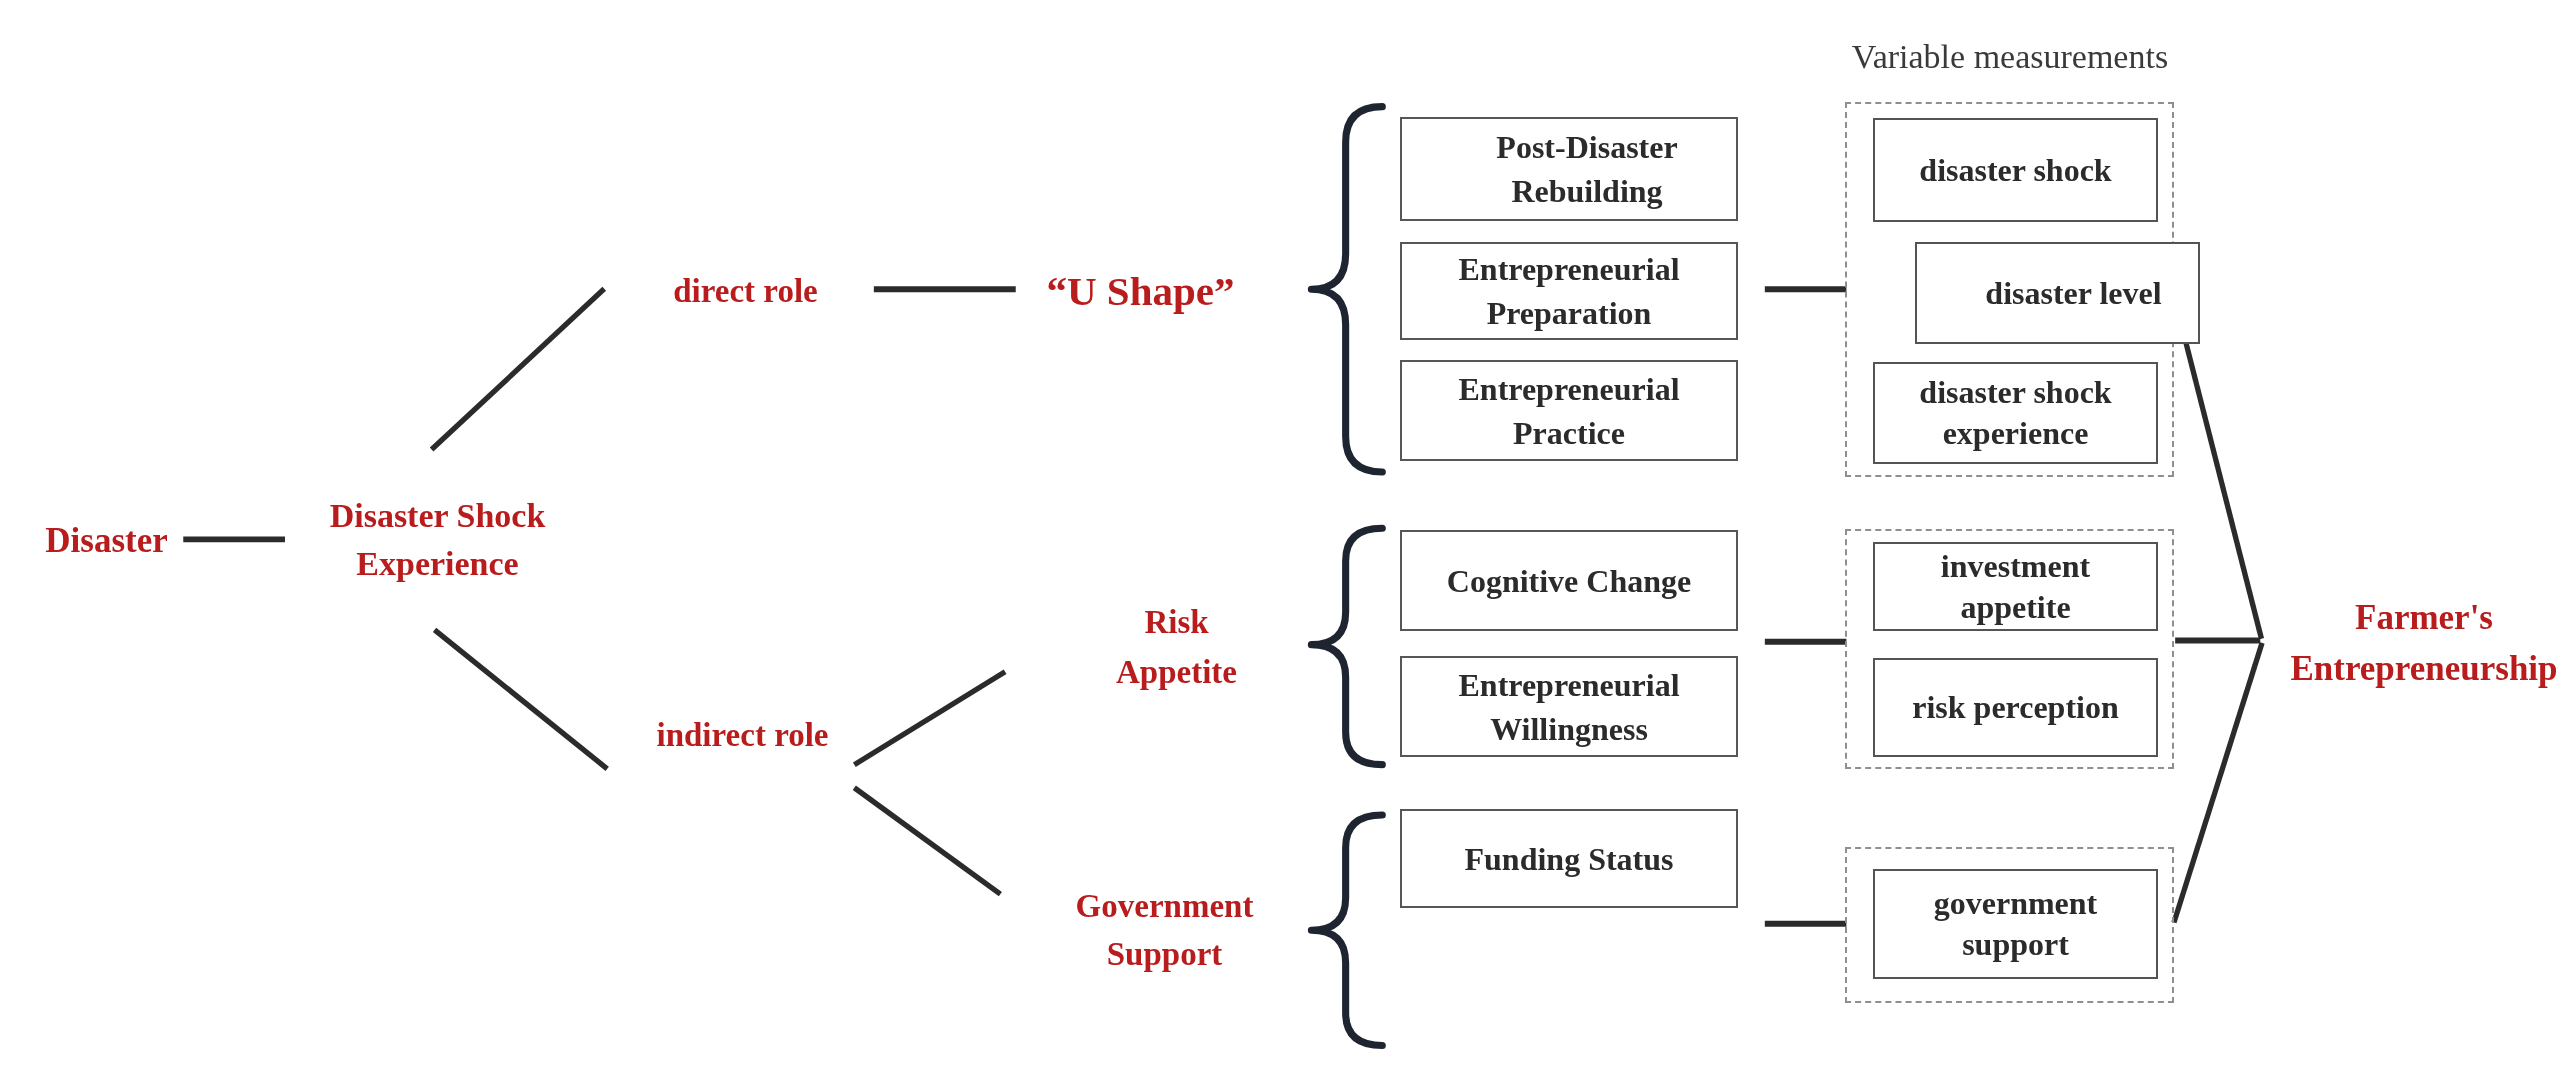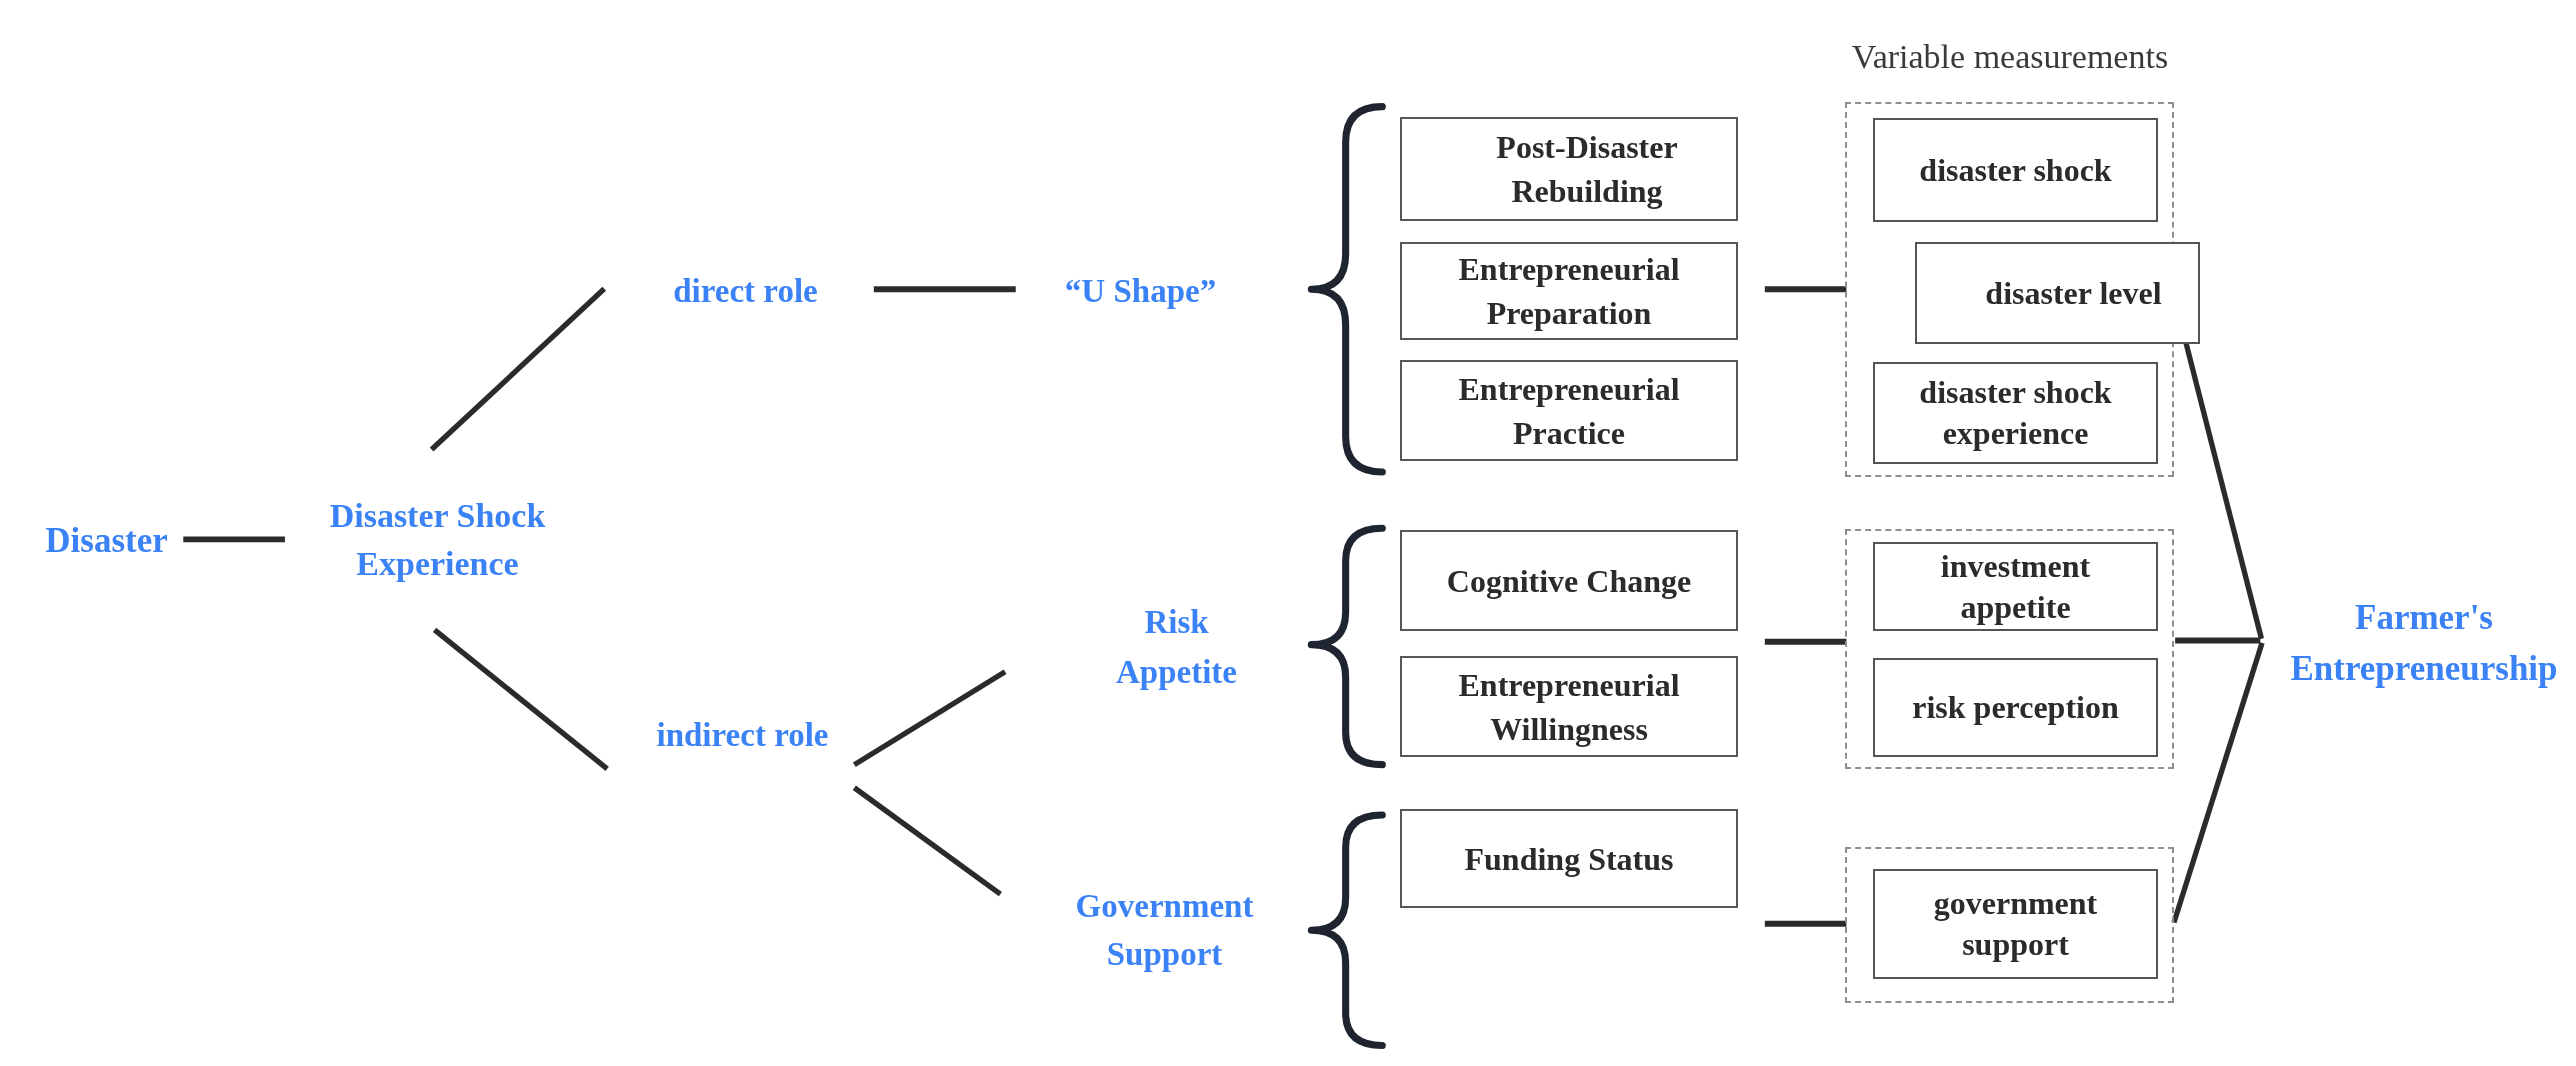--- a/index.html
+++ b/index.html
@@ -1,34 +1,34 @@
 <!DOCTYPE html>
 <html style="font-size:9.5px"><head>
 <meta charset="utf-8">
 <style>
   html,body{margin:0;padding:0;background:#ffffff;}
   #canvas{
     position:relative;width:2576px;height:1067px;background:#ffffff;
     font-family:"Liberation Serif","DejaVu Serif",serif;color:#262626;overflow:hidden;border-radius:14px;
   }
-  .t{position:absolute;white-space:pre-line;text-align:center;font-weight:bold;color:#3b82f6;}
+  .t{position:absolute;white-space:pre-line;text-align:center;font-weight:bold;color:#b91c1c;}
   .title{font-weight:normal;color:#3a3a3a;}
   .box{
     position:absolute;box-sizing:border-box;border:2.4px solid #57575a;background:#ffffff;
     display:flex;align-items:center;justify-content:center;text-align:center;
     white-space:pre-line;font-weight:bold;font-size:32px;line-height:44px;color:#2b2b2b;
   }
   .mbox{line-height:41px;border-color:#545454;}
   .dashed{position:absolute;box-sizing:border-box;border:2.4px dashed #8f8f8f;background:transparent;}
   svg.overlay{position:absolute;left:0;top:0;}
   
   #n-disaster{left:18px;top:521px;width:177px;font-size:35px;line-height:39px;}
   #n-dse{left:278px;top:492px;width:319px;font-size:34px;line-height:48px;}
   #n-direct{left:639px;top:272px;width:213px;font-size:33px;line-height:38px;}
-  #n-ushape{left:1046px;top:272px;width:189px;font-size:33px;line-height:38px;}
+  #n-ushape{left:1046px;top:272px;width:189px;font-size:41px;line-height:38px;}
   #n-risk{left:1082px;top:597px;width:189px;font-size:33px;line-height:50px;}
   #n-indirect{left:633px;top:716px;width:219px;font-size:33px;line-height:38px;}
   #n-gov{left:1052px;top:882px;width:225px;font-size:33px;line-height:48px;}
   #n-farmers{left:2276px;top:592px;width:296px;font-size:35px;line-height:51px;}
   #n-title{left:1818px;top:37px;width:384px;font-size:34px;line-height:39px;}
   
   #b1{left:1400px;top:117px;width:338px;height:104px;padding-left:36px;}
   #b2{left:1400px;top:242px;width:338px;height:98px;}
   #b3{left:1400px;top:360px;width:338px;height:101px;}
   #b4{left:1400px;top:530px;width:338px;height:101px;}

